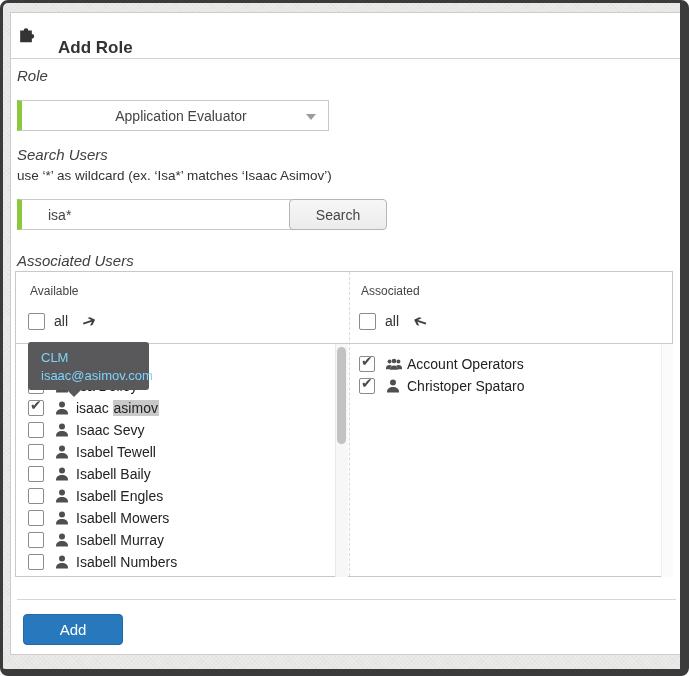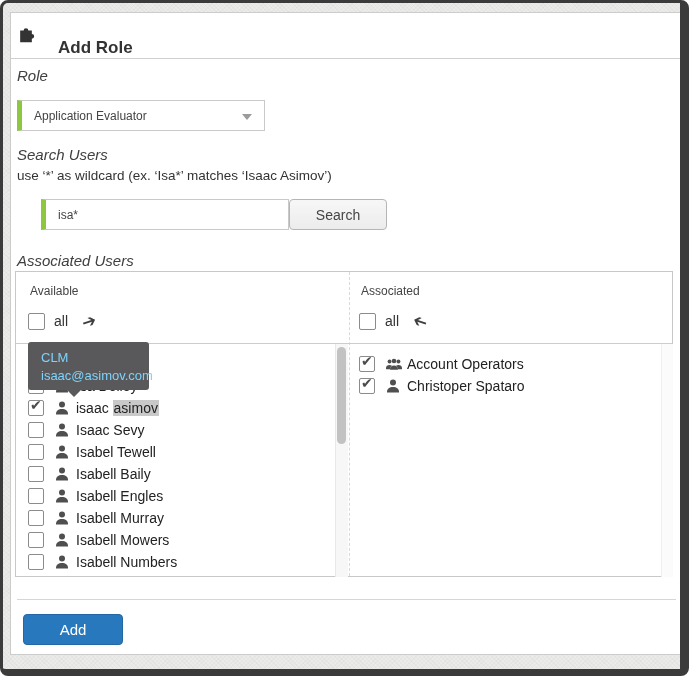--- a/index.html
+++ b/index.html
@@ -19,27 +19,27 @@
   .dlg-icon{position:absolute;left:5px;top:10px;width:20px;height:20px;color:#333;}
   .dlg-title{position:absolute;left:31px;top:9px;font-size:17px;font-weight:bold;color:#333;margin:16px;}
   .hr1{position:absolute;left:0;right:0;top:45px;border-top:1px solid #d0d0d0;}
 
   .sec-label{position:absolute;left:6px;font-size:15px;color:#404040;font-style:italic;}
   .lbl-role{top:54px;}
   .lbl-search{top:133px;}
   .lbl-assoc{top:231px;margin-top:8px;}
   .hint{position:absolute;left:6px;top:155px;font-size:13.5px;color:#333;}
 
-  .field{position:absolute;left:6px;width:248px;height:31px;background:#fff;
+  .field{position:absolute;left:6px;width:312px;height:31px;background:#fff;
     border:1px solid #c9c9c9;border-left:5px solid var(--accent-green,#8dc63f);
-    font-size:12px;color:#444;}
+    font-size:14px;color:#444;justify-content:center;}
   .select{top:87px;display:flex;align-items:center;padding-left:12px;cursor:pointer;}
   .caret{position:absolute;right:12px;top:13px;width:0;height:0;
     border-left:5px solid transparent;border-right:5px solid transparent;border-top:6px solid #9b9b9b;}
-  .search-input{top:186px;padding:0 8px 0 12px;outline:none;font-family:inherit;margin-left:24px;}
+  .search-input{top:186px;padding:0 8px 0 26px;outline:none;font-family:inherit;}
   .btn-search{position:absolute;left:278px;top:186px;width:98px;height:31px;
     background:linear-gradient(#f7f7f7,#ececec);border:1px solid #b5b5b5;border-radius:4px;
     font-size:14px;color:#444;font-family:inherit;cursor:pointer;}
 
   
   .panel{position:absolute;left:4px;top:258px;width:658px;height:306px;border:1px solid #c8c8c8;background:#fff;}
   .panel-vsep{position:absolute;left:333px;top:0;bottom:0;border-left:1px dashed #d9d9d9;}
   .panel-hsep{position:absolute;left:0;right:0;top:71px;border-top:1px solid #ccc;}
   .col-title{position:absolute;top:12px;font-size:12px;color:#444;}
   .t-avail{left:14px;} .t-assoc{left:345px;}
@@ -201,31 +201,31 @@
             <span class="uname">Isabell Engles</span>
           </div>
           <div class="row">
             <span class="cb"></span>
             <span class="uicon">
               <svg viewBox="0 0 14 14" width="14" height="14" fill="currentColor">
                 <circle cx="7" cy="3.6" r="3"></circle>
                 <path d="M1 13c0-3.2 2.5-5 6-5s6 1.8 6 5v.6H1z"></path>
               </svg>
             </span>
+            <span class="uname">Isabell Mowers</span>
+          </div>
+          <div class="row">
+            <span class="cb"></span>
+            <span class="uicon">
+              <svg viewBox="0 0 14 14" width="14" height="14" fill="currentColor">
+                <circle cx="7" cy="3.6" r="3"></circle>
+                <path d="M1 13c0-3.2 2.5-5 6-5s6 1.8 6 5v.6H1z"></path>
+              </svg>
+            </span>
             <span class="uname">Isabell Murray</span>
-          </div>
-          <div class="row">
-            <span class="cb"></span>
-            <span class="uicon">
-              <svg viewBox="0 0 14 14" width="14" height="14" fill="currentColor">
-                <circle cx="7" cy="3.6" r="3"></circle>
-                <path d="M1 13c0-3.2 2.5-5 6-5s6 1.8 6 5v.6H1z"></path>
-              </svg>
-            </span>
-            <span class="uname">Isabell Mowers</span>
           </div>
           <div class="row">
             <span class="cb"></span>
             <span class="uicon">
               <svg viewBox="0 0 14 14" width="14" height="14" fill="currentColor">
                 <circle cx="7" cy="3.6" r="3"></circle>
                 <path d="M1 13c0-3.2 2.5-5 6-5s6 1.8 6 5v.6H1z"></path>
               </svg>
             </span>
             <span class="uname">Isabell Numbers</span>

